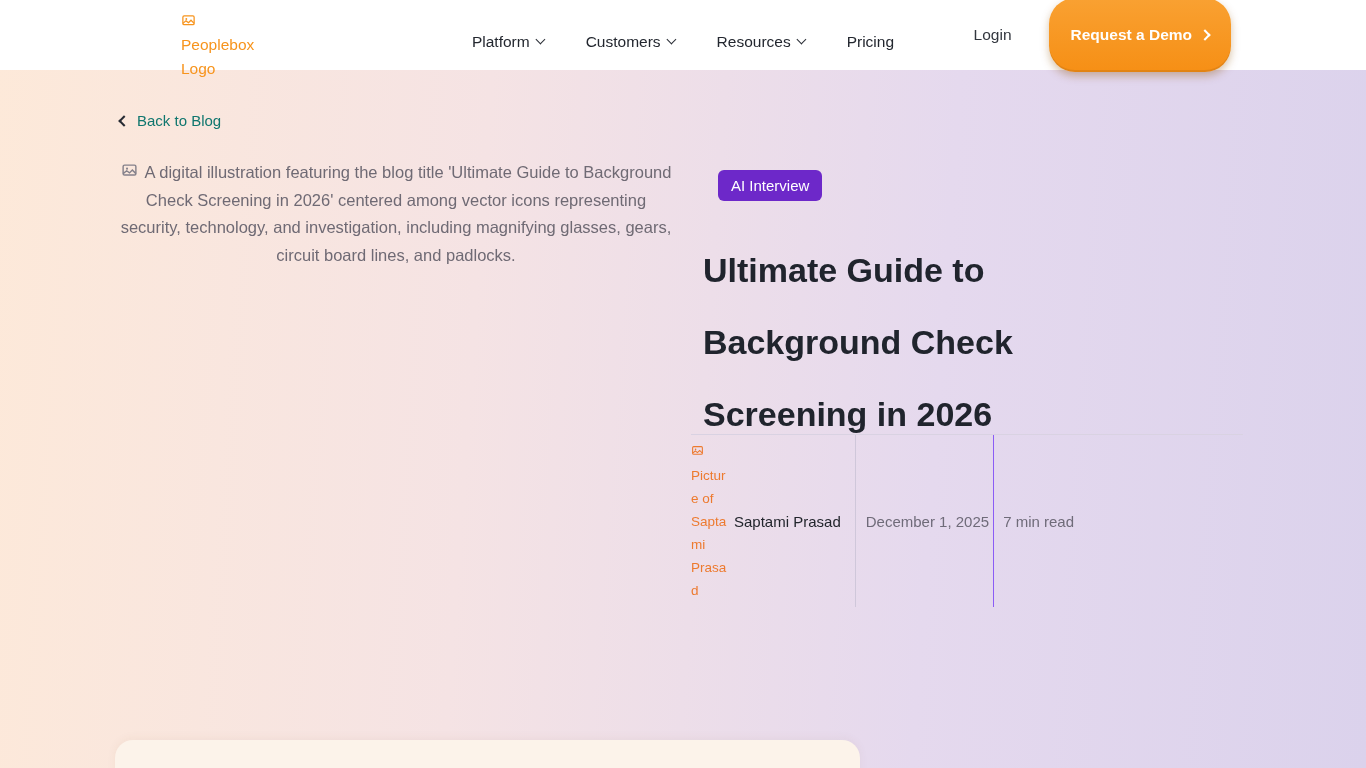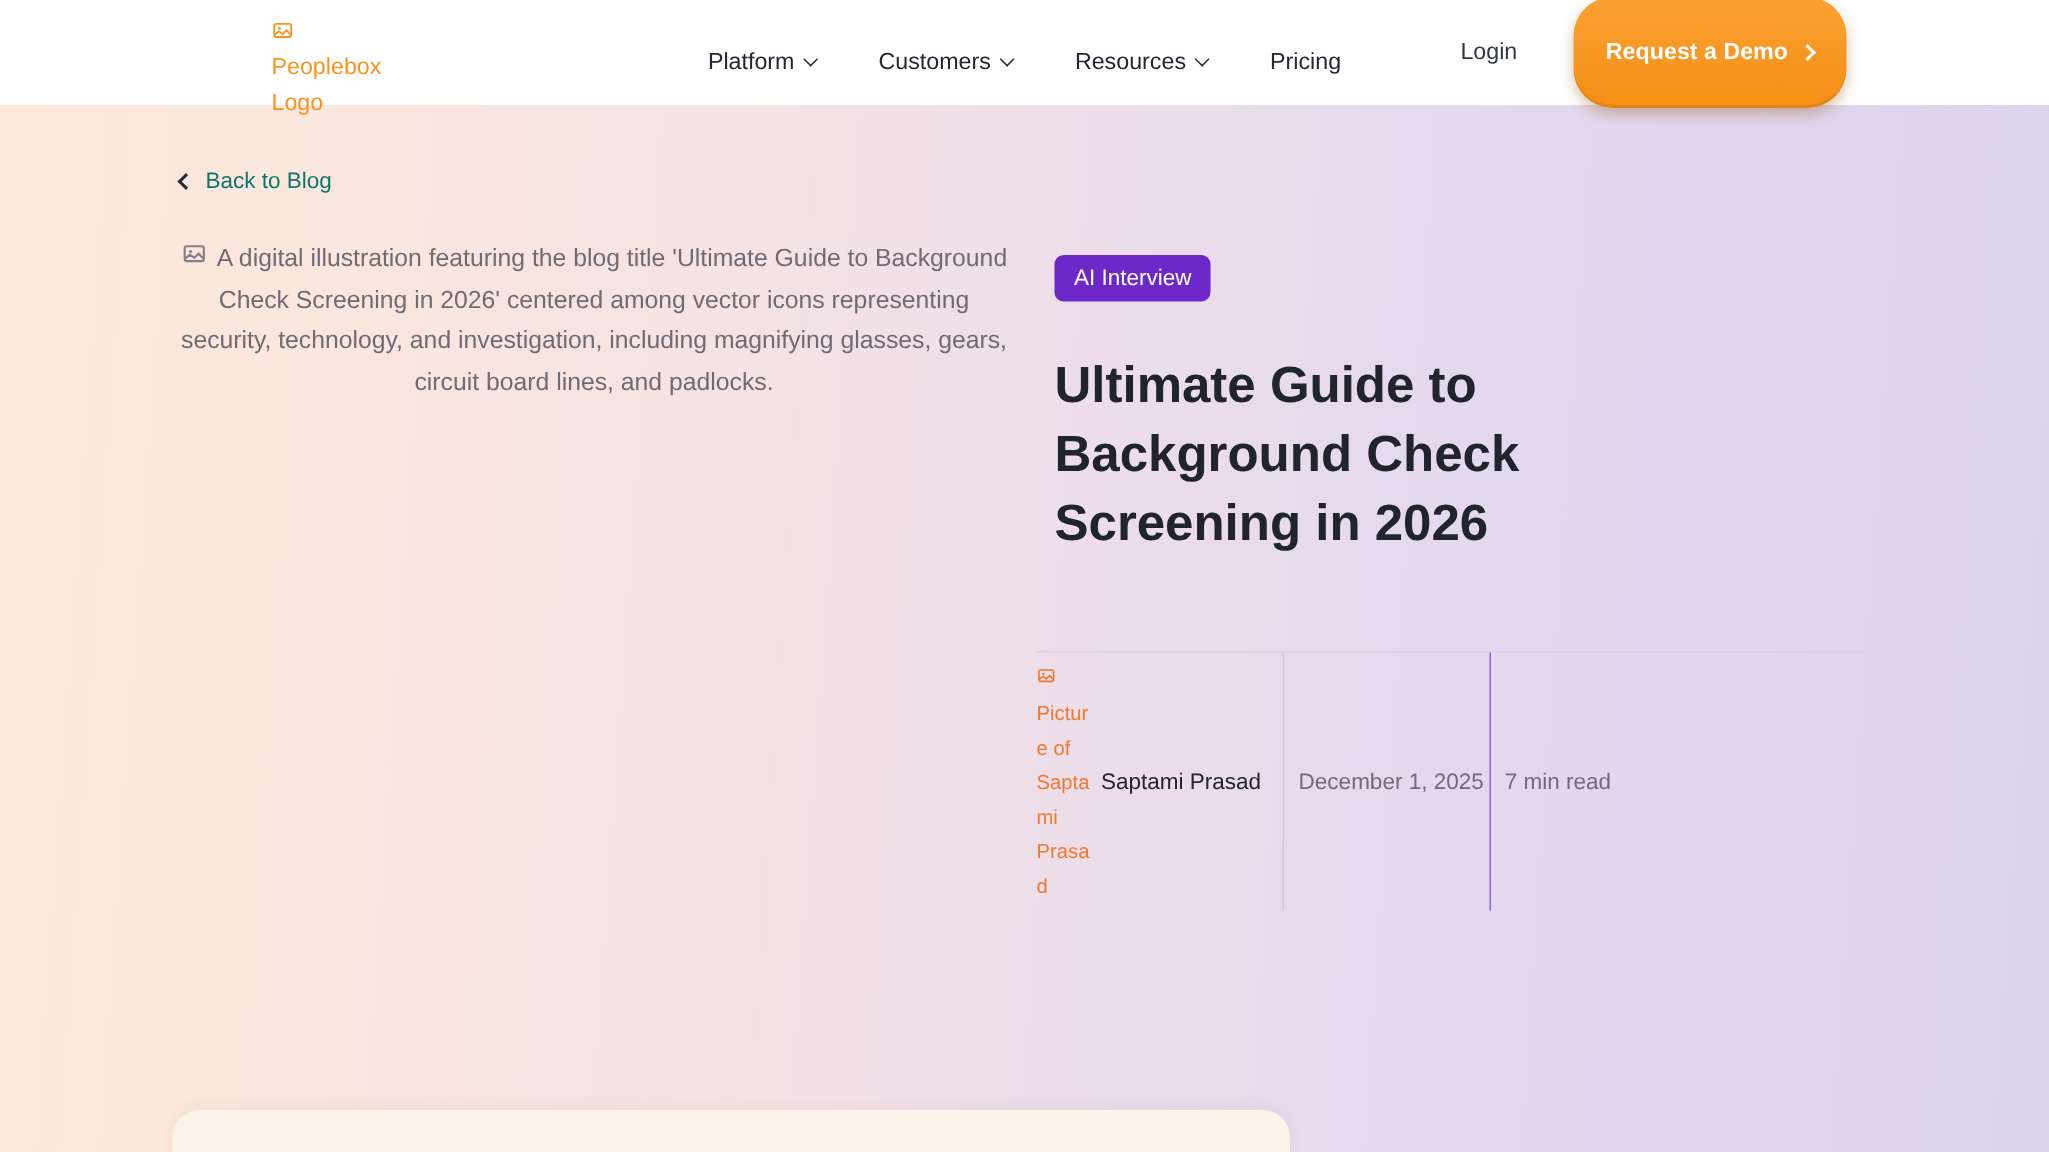--- a/index.html
+++ b/index.html
@@ -64,27 +64,27 @@
 
   
   .hero-alt {
     position:absolute; left:115px; top:159px; width:562px;
     text-align:center; font-size:16.5px; line-height:27.5px; color:#6f6a74;
   }
   .hero-alt svg { vertical-align:-2px; margin-right:7px; color:#84808a; }
 
   
   .badge {
-    position:absolute; left:703px; top:170px;
+    position:absolute; left:718px; top:170px;
     background:#6d28c9; color:#ffffff; font-size:15px;
     padding:7px 13px; border-radius:6px;
   }
   .article-title {
     position:absolute; left:703px; top:234px; max-width:410px;
-    font-size:34px; line-height:46px; font-weight:700; color:#20242d;
+    font-size:34px; line-height:72px; font-weight:700; color:#20242d;
   }
   .divider-h {
     position:absolute; left:691px; top:434px; width:552px; height:1px;
     background:#d9d2e2;
   }
   .meta-row {
     position:absolute; left:691px; top:435px; width:552px; height:172px;
     display:flex; align-items:stretch;
   }
   .meta-cell {

